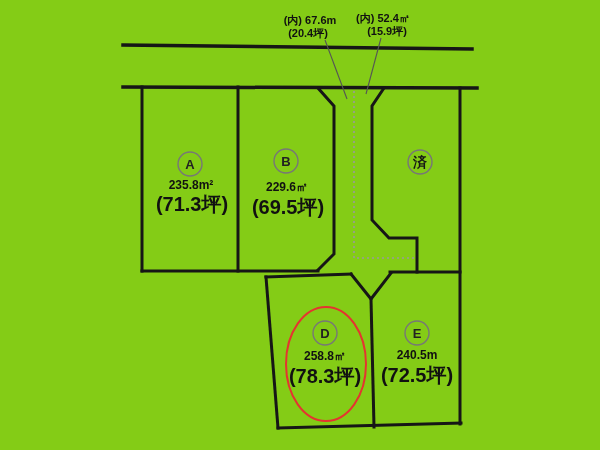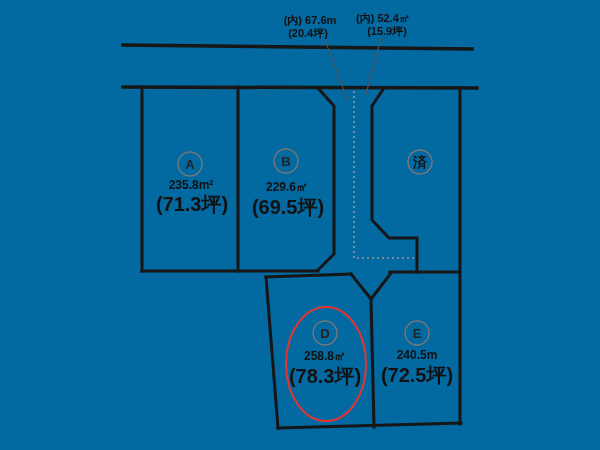--- a/index.html
+++ b/index.html
@@ -4,21 +4,21 @@
 <style>
   html, body {
     margin: 0;
     padding: 0;
     background: #fcfcfc;
   }
   #stage {
     position: relative;
     width: 600px;
     height: 450px;
-    background: #0369a1;
+    background: #84cc16;
     overflow: hidden;
     font-family: "Liberation Sans", "DejaVu Sans", sans-serif;
   }
   svg { display: block; }
 
   .boundary {
     fill: none;
     stroke: #161616;
     stroke-width: 3;
     stroke-linecap: square;

